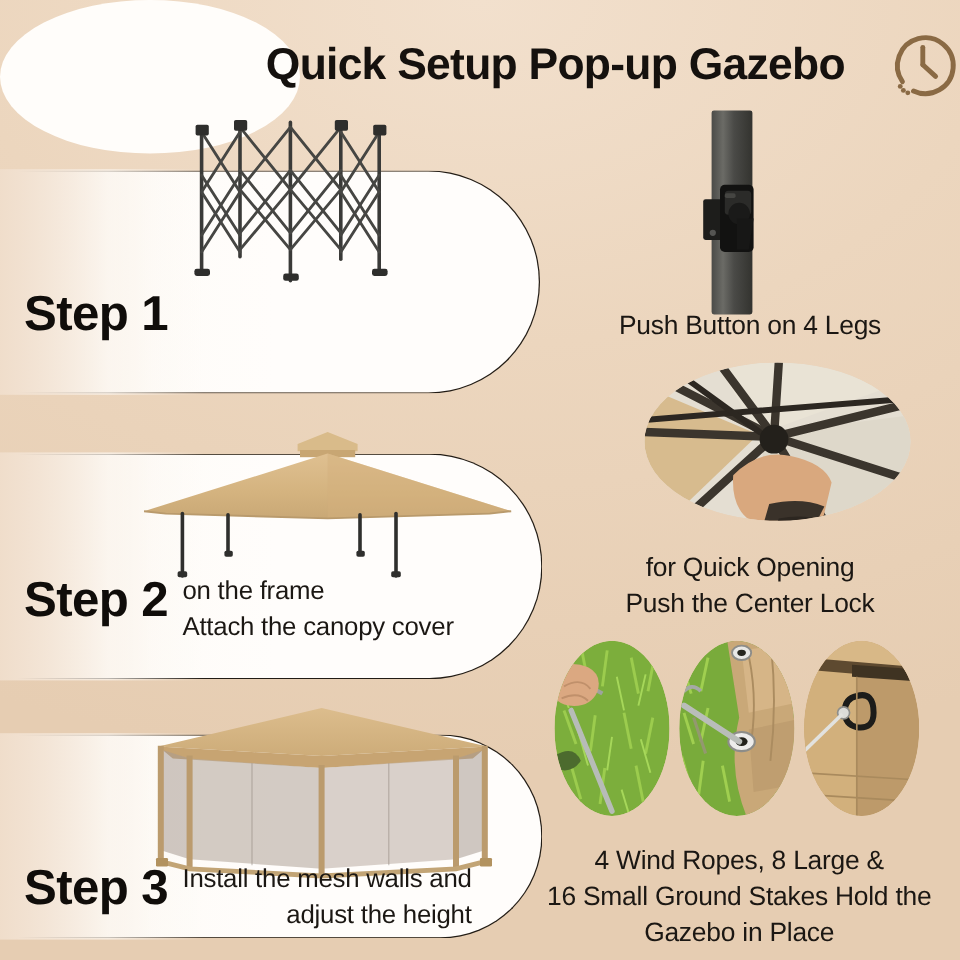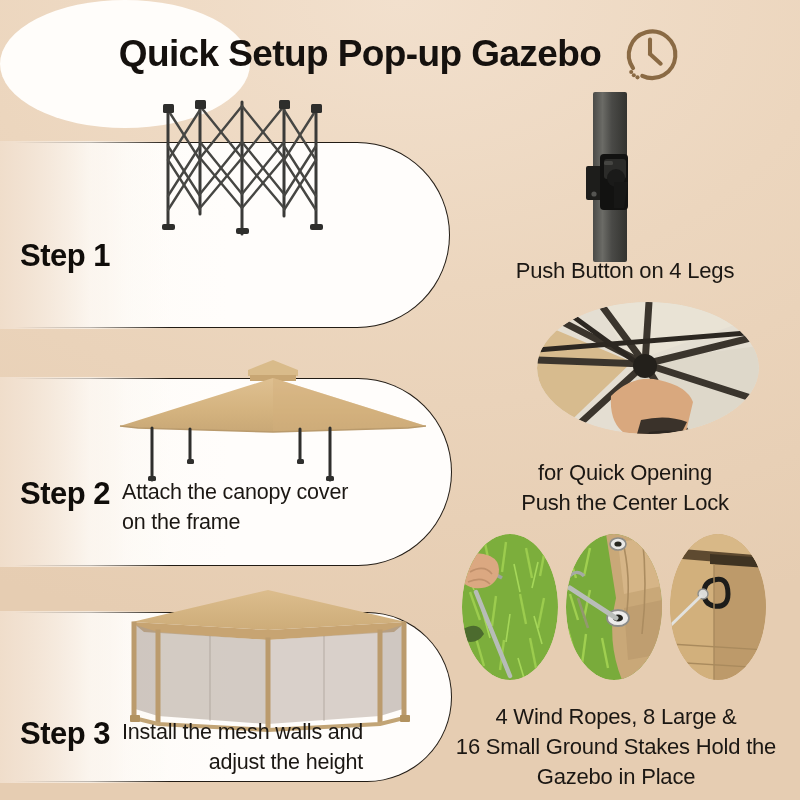--- a/index.html
+++ b/index.html
@@ -11,21 +11,21 @@
   #page{
     position:relative;width:800px;height:800px;
     background:
       radial-gradient(120% 80% at 50% 0%, #f2e0cd 0%, #ecd6be 45%, #e6cdb2 100%);
     overflow:hidden;
   }
 
   
   .header{
     position:absolute;left:0;top:18px;width:800px;height:72px;
-    display:flex;align-items:center;justify-content:center;gap:18px;
+    display:flex;align-items:center;justify-content:flex-end;gap:34px;
   }
   .title{
     font-size:37px;font-weight:bold;color:#15110e;
     letter-spacing:-0.6px;white-space:nowrap;
   }
   .clock-wrap{width:62px;height:62px;flex:0 0 auto;}
 
   
   .panel{
     position:absolute;left:-40px;
@@ -44,21 +44,21 @@
     background:linear-gradient(to right,#ecd6be 0%, #f1e0cf 26%, rgba(252,247,241,.70) 62%, rgba(255,255,255,0) 100%);
     pointer-events:none;
   }
   .p1{top:142px;width:490px;height:186px;border-radius:0 95px 95px 0;}
   .p2{top:378px;width:492px;height:188px;border-radius:0 95px 95px 0;}
   .p3{top:612px;width:492px;height:170px;border-radius:0 86px 86px 0;}
 
   
   .steptext{position:absolute;z-index:6;display:flex;align-items:flex-start;gap:12px;}
   .step-label{
-    font-size:31px;font-weight:bold;color:#100d0a;
+    font-size:41px;font-weight:bold;color:#100d0a;
     letter-spacing:-0.5px;white-space:nowrap;line-height:1.05;
   }
   .step-desc{
     font-size:21.5px;color:#1b1713;line-height:1.38;
     letter-spacing:-0.2px;max-width:268px;
   }
   .s1{left:20px;top:240px;}
   .s2{left:20px;top:478px;}
   .s3{left:20px;top:718px;text-align:right;}
 
@@ -234,22 +234,22 @@
     </svg>
   </div>
 
   <div class="steptext s1">
     <div class="step-label">Step 1</div>
   </div>
 
   <div class="steptext s2">
     <div class="step-label">Step 2</div>
     <div class="step-desc">
+      <div>on the frame</div>
       <div>Attach the canopy cover</div>
-      <div>on the frame</div>
     </div>
   </div>
 
   <div class="steptext s3">
     <div class="step-label">Step 3</div>
     <div class="step-desc">
       <div>Install the mesh walls and</div>
       <div>adjust the height</div>
     </div>
   </div>

